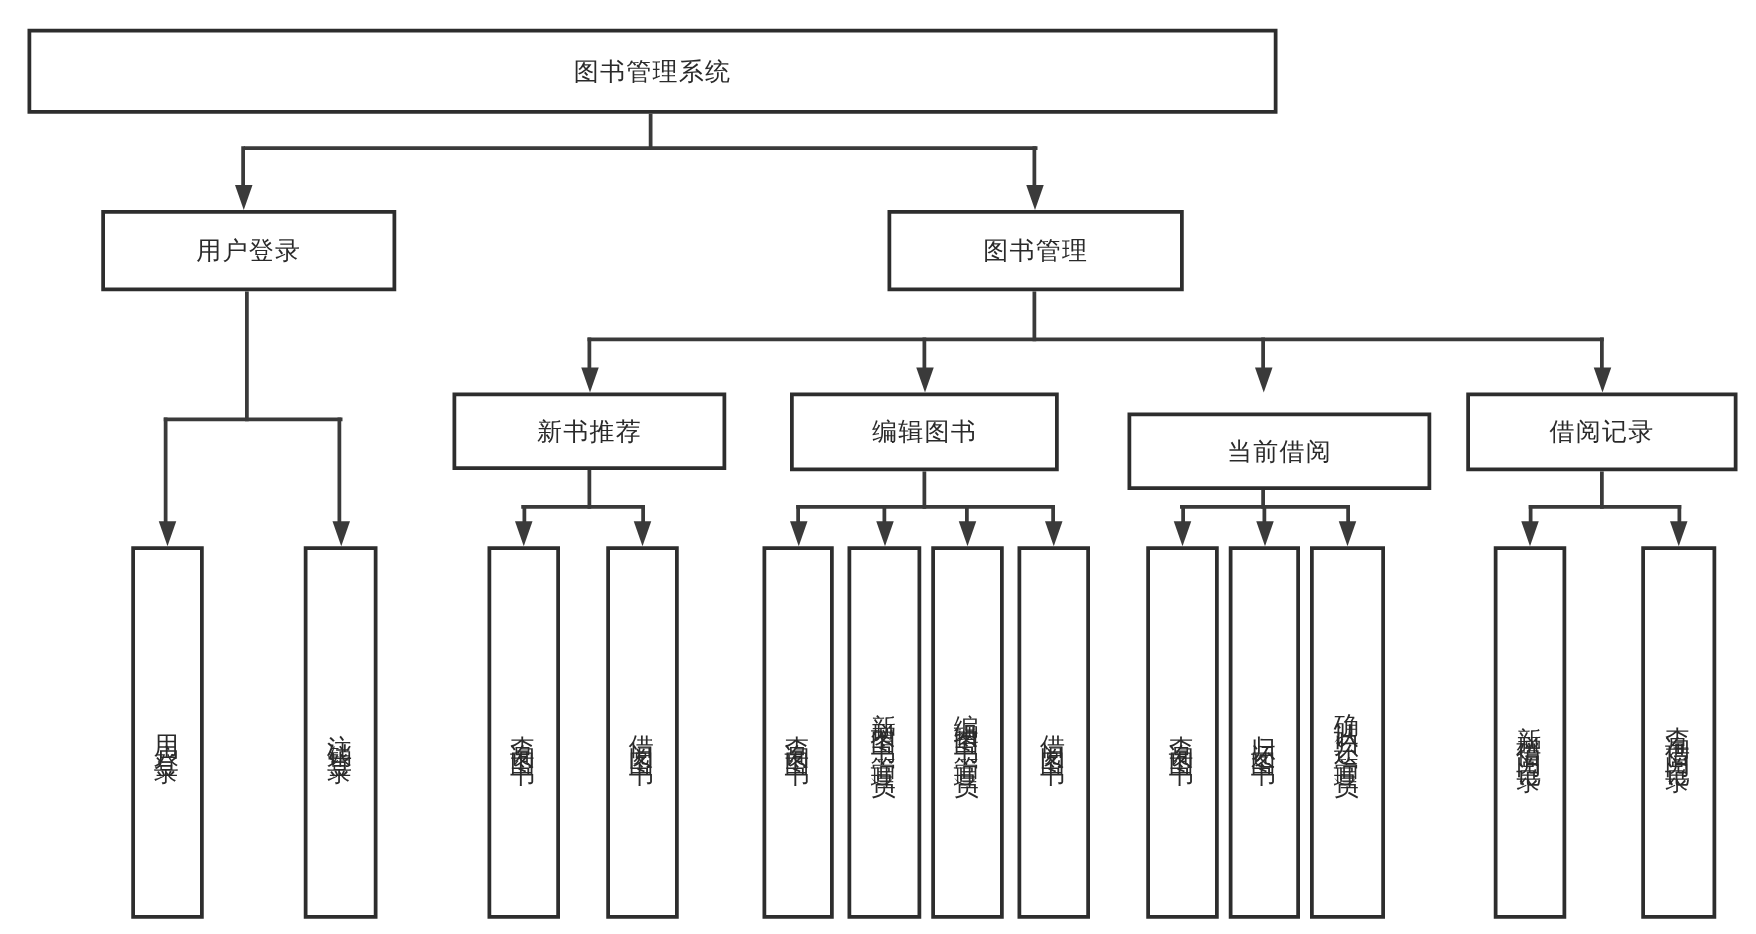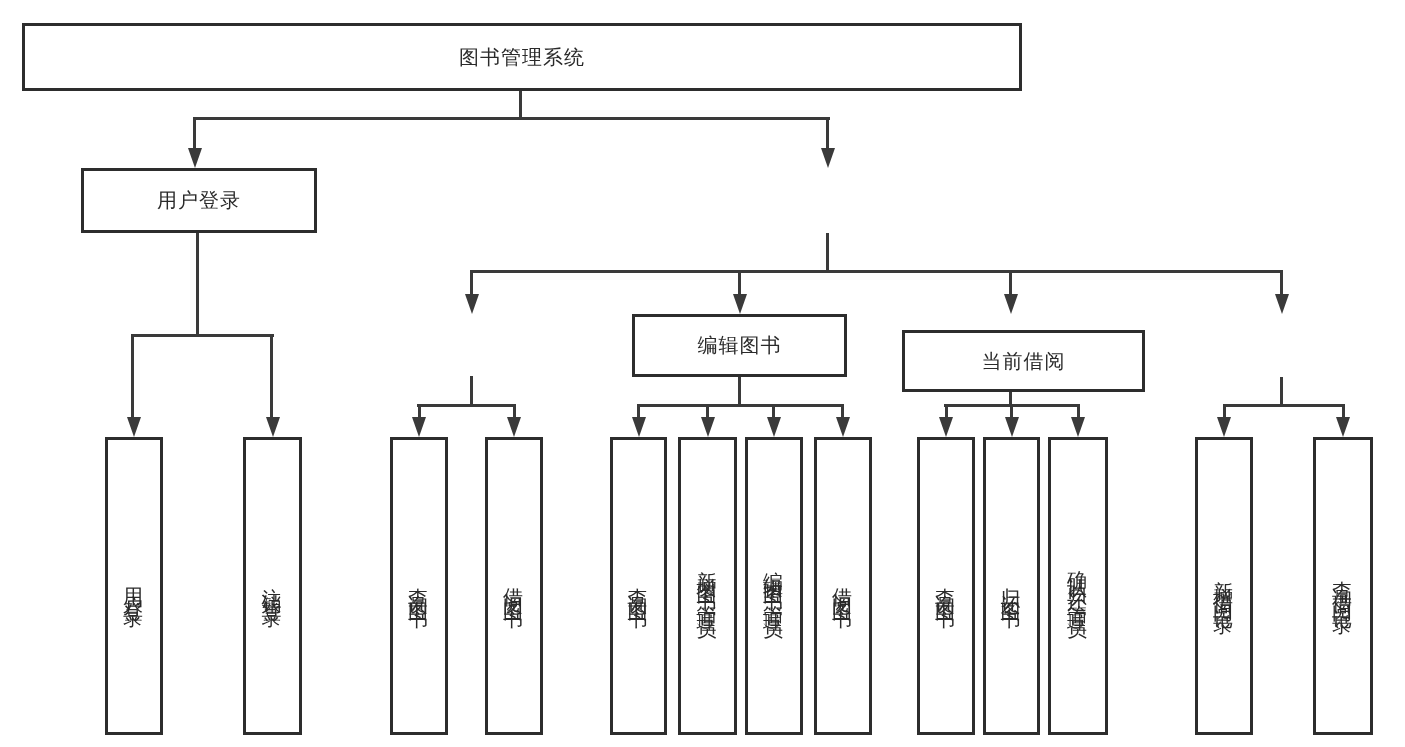--- a/index.html
+++ b/index.html
@@ -113,30 +113,39 @@
   </div>
 
   <div class="box" style="left:22px; top:23px; width:1000px; height:68px;">
     <span class="hlabel">图书管理系统</span>
   </div>
 
   <div class="box" style="left:81px; top:168px; width:236px; height:65px;">
     <span class="hlabel">用户登录</span>
   </div>
 
+  <div class="box" style="left:710px; top:168px; width:237px; height:65px;">
+    <span class="hlabel">图书管理</span>
+  </div>
 
+  <div class="box" style="left:362px; top:314px; width:219px; height:62px;">
+    <span class="hlabel">新书推荐</span>
+  </div>
 
   <div class="box" style="left:632px; top:314px; width:215px; height:63px;">
     <span class="hlabel">编辑图书</span>
   </div>
 
   <div class="box" style="left:902px; top:330px; width:243px; height:62px;">
     <span class="hlabel">当前借阅</span>
   </div>
 
+  <div class="box" style="left:1173px; top:314px; width:217px; height:63px;">
+    <span class="hlabel">借阅记录</span>
+  </div>
 
   <div class="leaf" style="left:105px; width:58px;">
     <span class="vlabel">用户登录</span>
   </div>
   <div class="leaf" style="left:243px; width:59px;">
     <span class="vlabel">注销登录</span>
   </div>
 
   <div class="leaf" style="left:390px; width:58px;">
     <span class="vlabel">查询图书</span>

